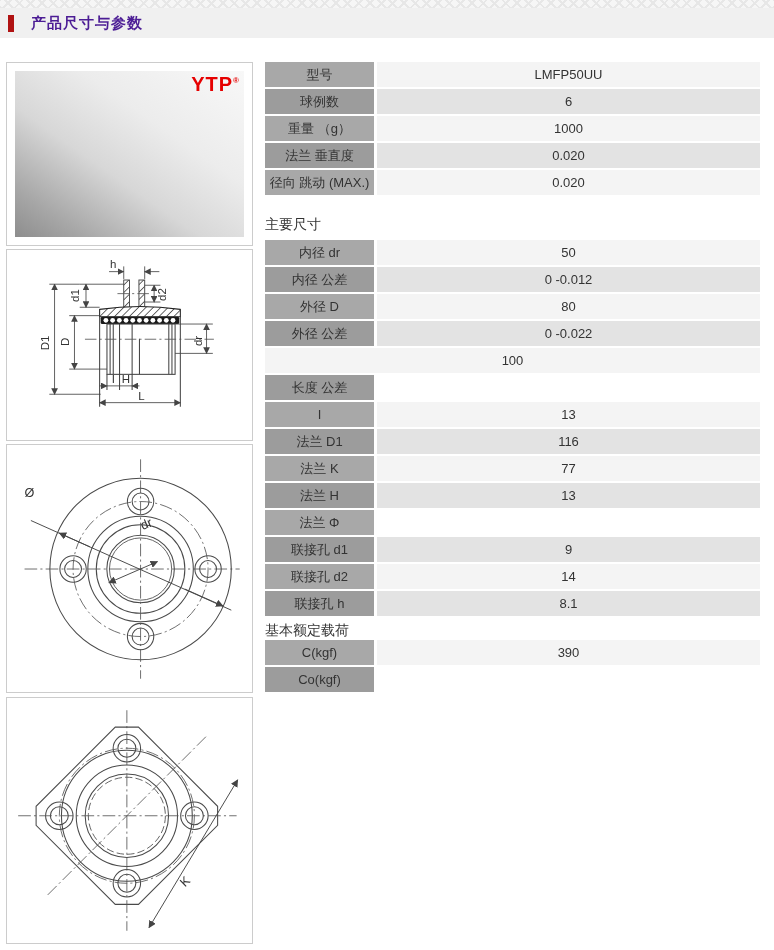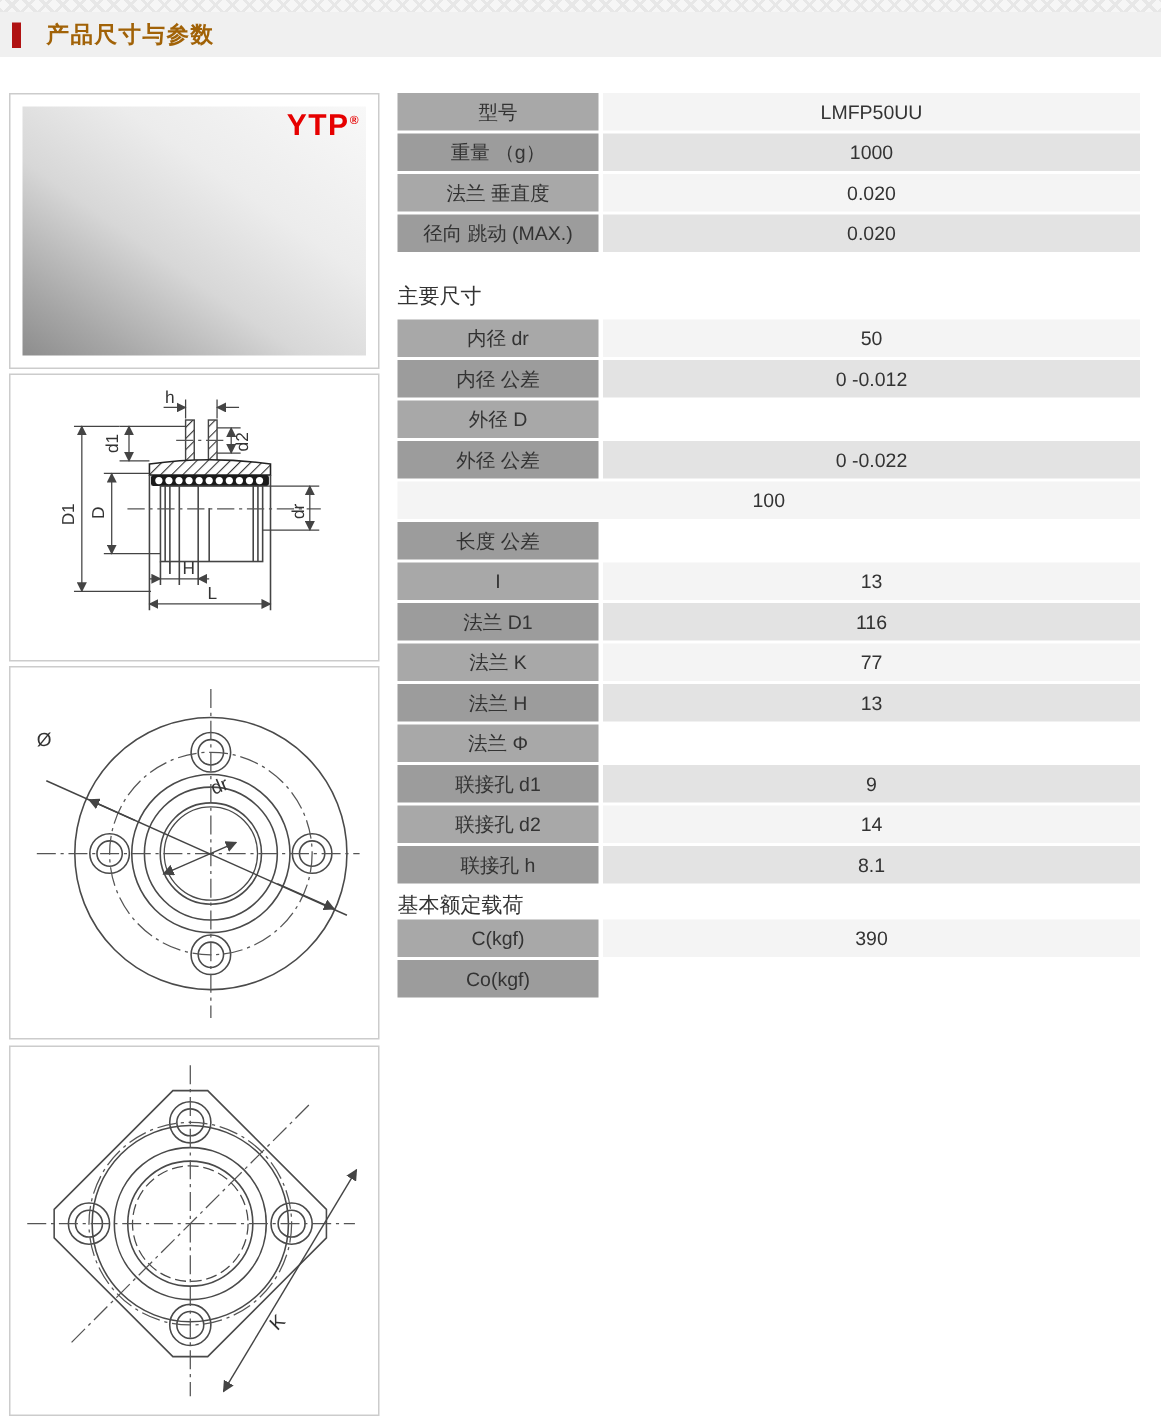--- a/index.html
+++ b/index.html
@@ -9,21 +9,21 @@
   
   .top-strip{position:absolute;left:0;top:0;width:774px;height:8px;
     background:
       repeating-linear-gradient(45deg,#e7e7e7 0 2px,transparent 2px 8px),
       repeating-linear-gradient(-45deg,#e7e7e7 0 2px,#f6f6f6 2px 8px);}
 
   
   .header-band{position:absolute;left:0;top:8px;width:774px;height:30px;background:#f0f0f0;
     display:flex;align-items:center;}
   .accent-bar{width:6px;height:17px;background:#b01212;margin-left:8px;}
-  .page-title{font-size:15px;font-weight:bold;color:#a16207;margin-left:17px;letter-spacing:1px;}
+  .page-title{font-size:15px;font-weight:bold;color:#4c1d95;margin-left:17px;letter-spacing:1px;}
 
   
   .img-box{position:absolute;left:6px;width:239px;border:1px solid #ccc;background:#fff;padding:5px;box-sizing:content-box;}
   .img-box{width:229px;padding:8px;}
   #box-photo{top:62px;height:166px;}
   #box-side{top:249px;height:174px;}
   #box-round{top:444px;height:231px;}
   #box-square{top:697px;height:229px;}
   .img-inner{position:relative;width:100%;height:100%;}
 
@@ -31,21 +31,21 @@
     background:linear-gradient(215deg,#f8f8f8 0%,#ececec 35%,#d7d7d7 60%,#a7a7a7 85%,#8d8d8d 100%);}
   .brand-logo{position:absolute;top:3px;right:4px;font-size:20px;font-weight:800;color:#e60000;
     letter-spacing:1px;line-height:1;}
   .brand-reg{font-size:8px;vertical-align:super;font-weight:700;}
 
   
   .right-col{position:absolute;left:265px;top:62px;width:495px;}
   .spec-table{display:flex;flex-direction:column;gap:2px;}
   .spec-row{display:flex;gap:3px;height:25px;}
   .cell{display:flex;align-items:center;justify-content:center;font-size:13px;color:#333;}
-  .cell.label{width:134px;}
+  .cell.label{width:109px;}
   .cell.value{flex:1;}
   .spec-row:nth-child(odd) .label{background:#a8a8a8;}
   .spec-row:nth-child(even) .label{background:#9c9c9c;}
   .spec-row:nth-child(odd) .value{background:#f4f4f4;}
   .spec-row:nth-child(even) .value{background:#e3e3e3;}
   .section-title{font-size:14px;color:#333;height:20px;line-height:20px;}
   #title-dimensions{margin-top:19px;margin-bottom:6px;}
   #title-load{margin-top:4px;margin-bottom:0px;}
 
   svg text{font-family:"Liberation Sans","DejaVu Sans",sans-serif;}
@@ -279,20 +279,24 @@
     </svg>
   </div>
 
   <div class="right-col">
     <div class="spec-table" id="info-table">
         <div class="spec-row">
           <div class="cell label">型号</div>
           <div class="cell value">LMFP50UU</div>
         </div>
         <div class="spec-row">
+          <div class="cell label">球例数</div>
+          <div class="cell value">6</div>
+        </div>
+        <div class="spec-row">
           <div class="cell label">重量 （g）</div>
           <div class="cell value">1000</div>
         </div>
         <div class="spec-row">
           <div class="cell label">法兰 垂直度</div>
           <div class="cell value">0.020</div>
         </div>
         <div class="spec-row">
           <div class="cell label">径向 跳动 (MAX.)</div>
           <div class="cell value">0.020</div>
@@ -303,20 +307,21 @@
         <div class="spec-row">
           <div class="cell label">内径 dr</div>
           <div class="cell value">50</div>
         </div>
         <div class="spec-row">
           <div class="cell label">内径 公差</div>
           <div class="cell value">0 -0.012</div>
         </div>
         <div class="spec-row">
           <div class="cell label">外径 D</div>
+          <div class="cell value">80</div>
         </div>
         <div class="spec-row">
           <div class="cell label">外径 公差</div>
           <div class="cell value">0 -0.022</div>
         </div>
         <div class="spec-row">
           <div class="cell value">100</div>
         </div>
         <div class="spec-row">
           <div class="cell label">长度 公差</div>

